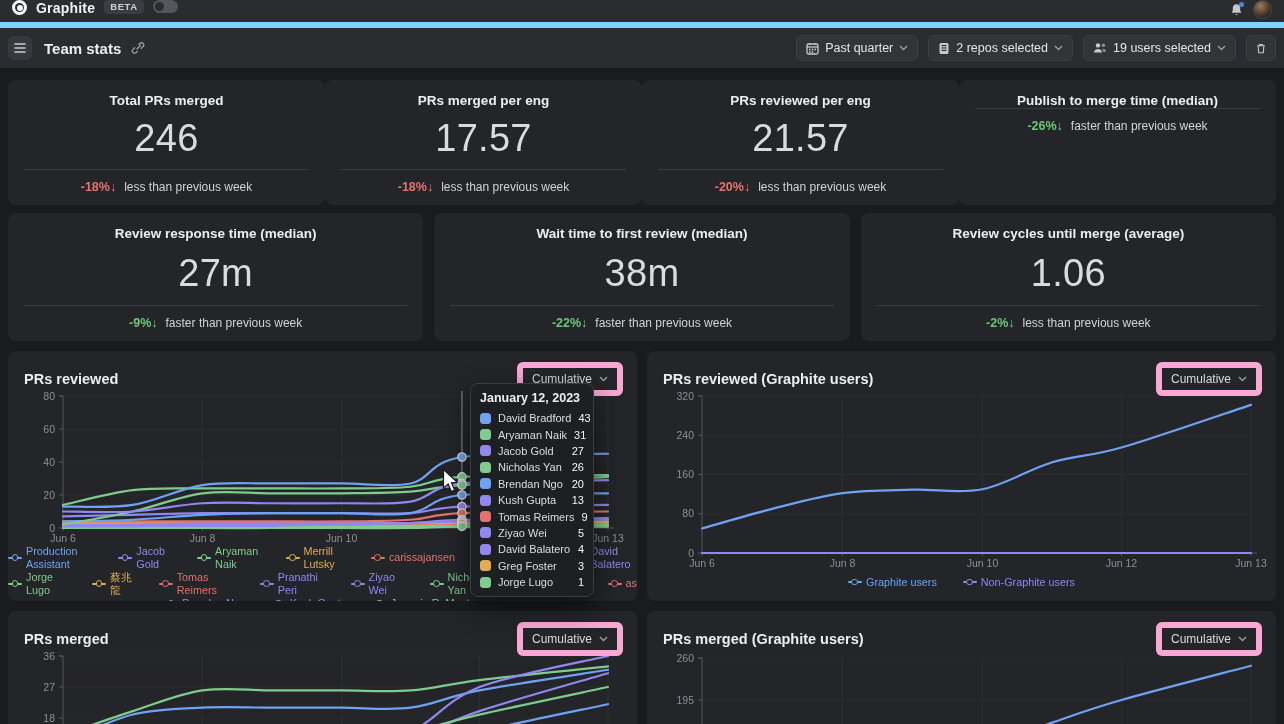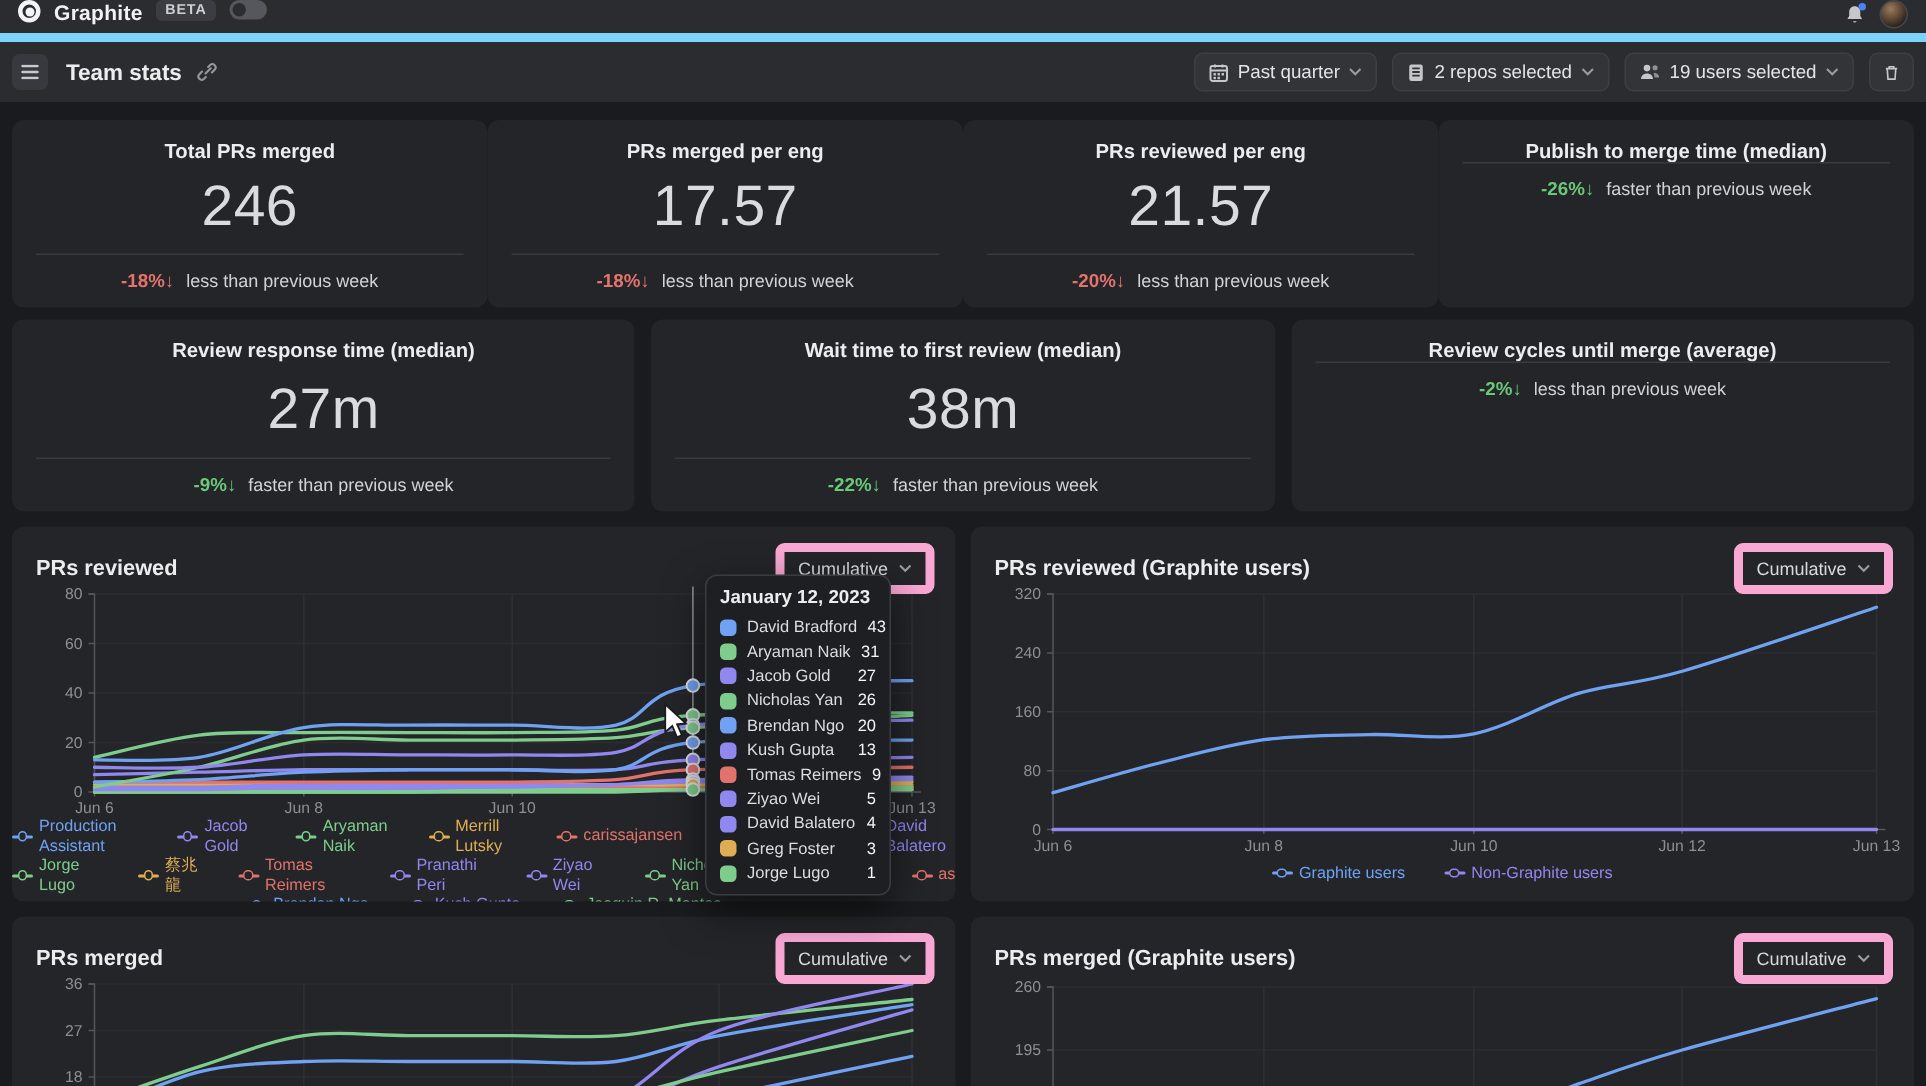--- a/index.html
+++ b/index.html
@@ -240,20 +240,21 @@
           <div class="stat-title">Wait time to first review (median)</div>
           <div class="stat-value">38m</div>
           <div class="divider"></div>
           <div class="stat-foot">
             <span class="delta" style="color: rgb(106, 200, 120);">-22%↓</span>
             <span>faster than previous week</span>
           </div>
         </section>
         <section class="card stat">
           <div class="stat-title">Review cycles until merge (average)</div>
+          <div class="stat-value">1.06</div>
           <div class="divider"></div>
           <div class="stat-foot">
             <span class="delta" style="color: rgb(106, 200, 120);">-2%↓</span>
             <span>less than previous week</span>
           </div>
         </section>
       </div>
 
     <div class="grid2">
       <section class="card chart-card">

